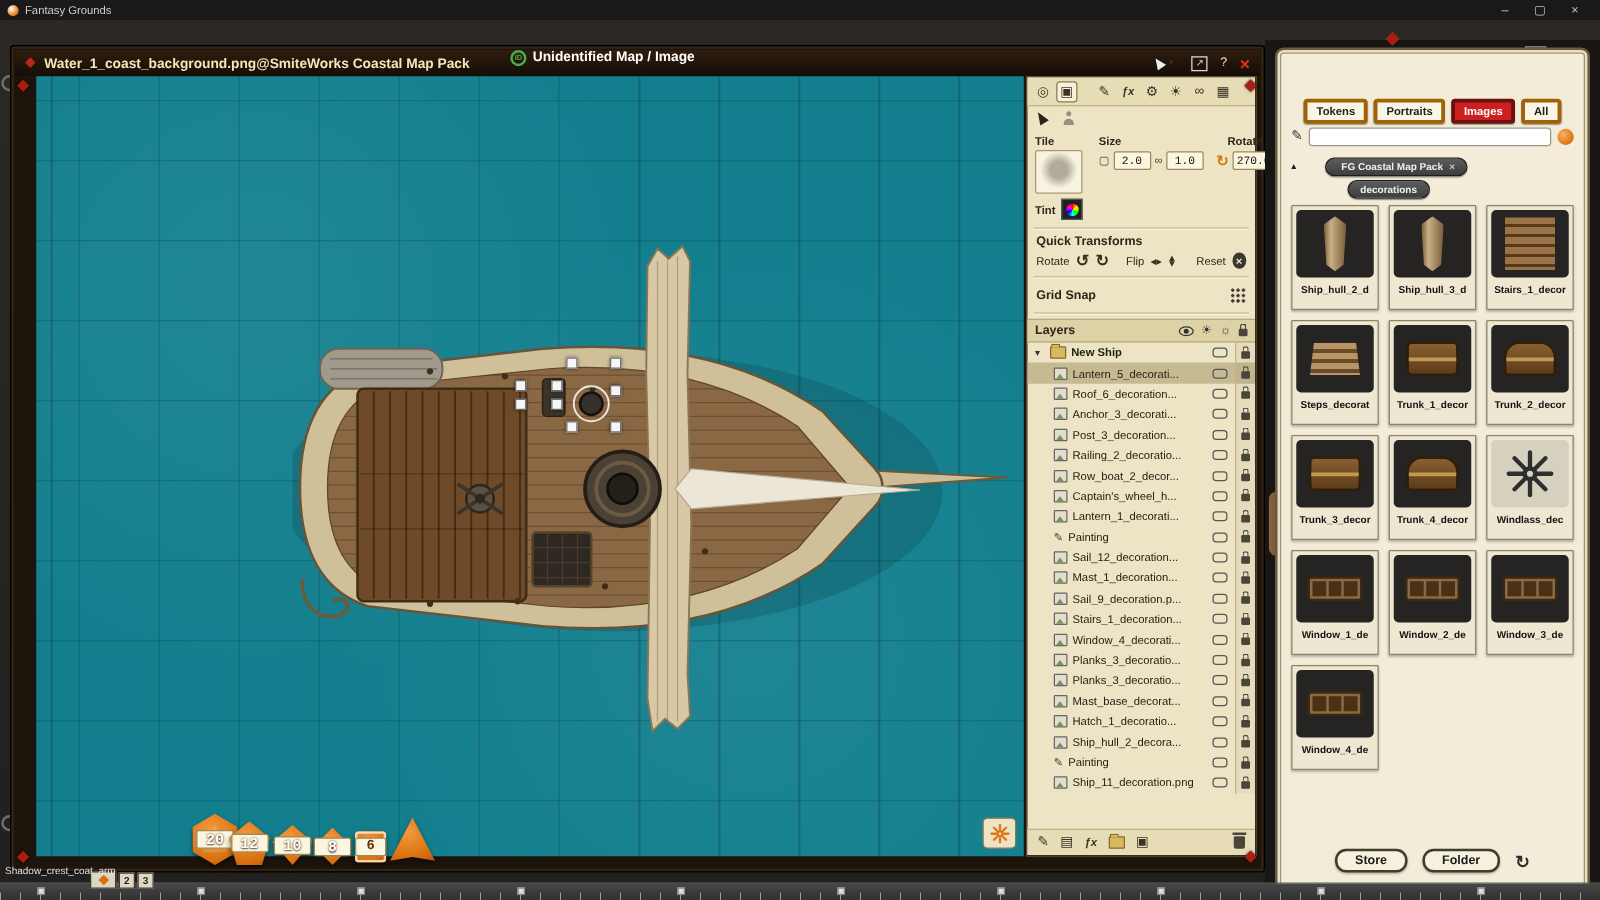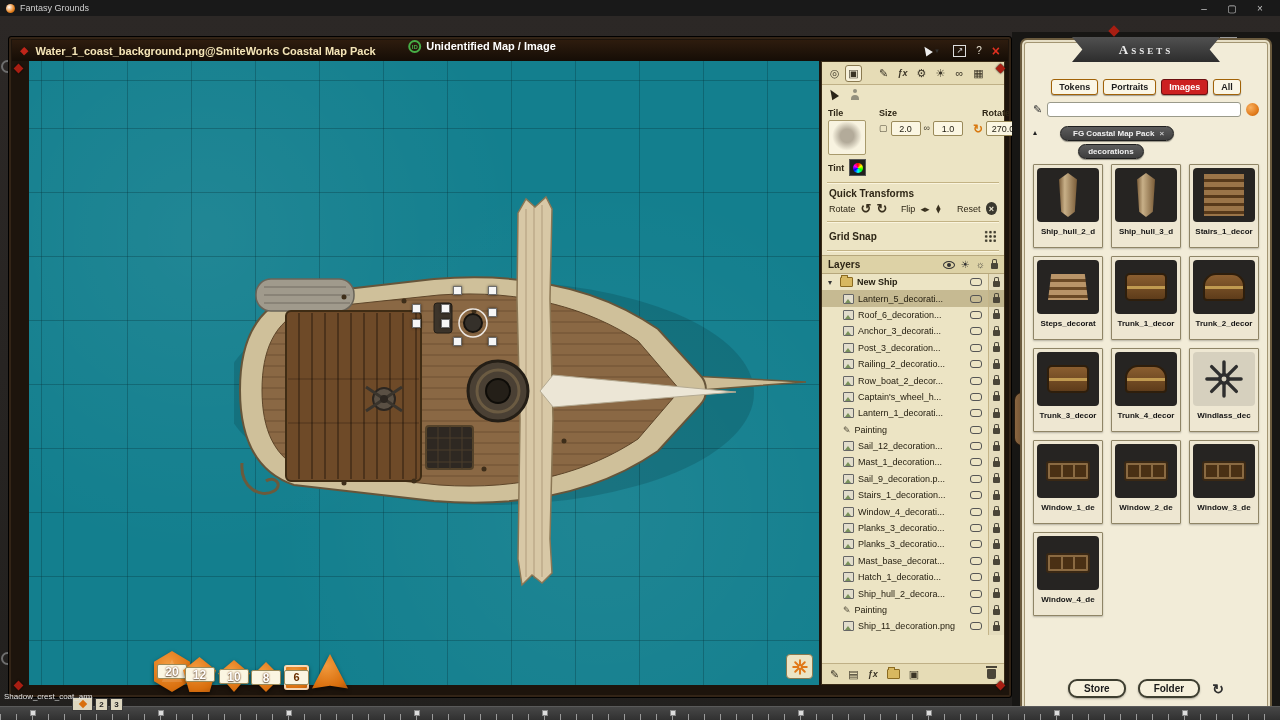--- a/index.html
+++ b/index.html
@@ -79,21 +79,21 @@
   .tint-row{display:flex;align-items:center;gap:5px;margin-top:4px;}
   .swatch{width:15px;height:15px;background:#20201e;border:1px solid #555;display:flex;
     align-items:center;justify-content:center;}
   .swatch i{width:10px;height:10px;border-radius:50%;
     background:conic-gradient(#f00,#ff0,#0f0,#0ff,#00f,#f0f,#f00);}
   .tile-right{flex:1;}
   .size-head{display:flex;align-items:center;padding-right:10px;}
   .size-head .r{margin-left:auto;}
   .inputs-row{display:flex;align-items:center;gap:3px;margin-top:3px;}
   .num{height:13px;width:28px;background:#fbf6e2;border:1px solid #9a8a5a;border-radius:2px;
-    font-size:9px;text-align:center;color:#1e1a10;font-family:Liberation Sans, sans-serif;padding:0;}
+    font-size:9px;text-align:center;color:#1e1a10;font-family:Liberation Mono, monospace;padding:0;}
   .num.wide{width:32px;}
   .mini-ic{font-size:9px;color:#4a4434;line-height:1;}
   .rot-orange{color:#d8780f;font-size:12px;font-weight:bold;line-height:1;}
   .divider{height:0;border-top:1px solid #c3b385;border-bottom:1px solid #faf4de;margin:3px 5px;flex:none;}
   .qt-sec{padding:1px 7px 3px;flex:none;}
   .qt-row{display:flex;align-items:center;gap:5px;margin-top:3px;}
   .rot-ic{font-size:13px;font-weight:bold;color:#39301e;line-height:1;}
   .ic-flip{position:relative;font-size:9px;color:#39301e;letter-spacing:0;}
   .ic-flip.v{display:inline-block;transform:rotate(90deg);}
   .ic-reset{width:13px;height:13px;border-radius:50%;background:#3a382e;color:#f3edd8;font-size:9px;
@@ -140,21 +140,21 @@
   .chrome-close{position:absolute;left:247px;top:24px;color:#d43020;font-weight:bold;font-size:12px;line-height:1;}
   .assets-panel{position:absolute;left:8px;top:6px;width:248px;height:672px;background:#f2ecd8;
     border:2px solid #6b5b3e;border-radius:7px;box-shadow:inset 0 0 0 2px #e7dfc6, inset 0 0 0 3px #a39572;}
   .gem-a{position:absolute;left:88px;top:-13px;width:8px;height:8px;background:#a81e12;transform:rotate(45deg);}
   .banner{position:absolute;left:50%;transform:translateX(-50%);top:-3px;width:148px;height:25px;
     background:linear-gradient(#505050,#2d2d2d);clip-path:polygon(0 0,100% 0,93% 50%,100% 100%,0 100%,7% 50%);
     display:flex;align-items:center;justify-content:center;color:#ececec;
     font-family:"Liberation Serif",serif;font-size:13px;letter-spacing:3px;font-weight:bold;
     font-variant:small-caps;}
   .atabs{position:absolute;top:39px;left:0;width:100%;display:flex;justify-content:center;gap:5px;}
-  .atab{background:#faf6e6;border:1px solid #a16207;border-radius:3px;padding:2px 7px;font-size:9px;
+  .atab{background:#faf6e6;border:3px solid #a16207;border-radius:3px;padding:2px 7px;font-size:9px;
     font-weight:bold;color:#1e1e1e;box-shadow:0 1px 1px rgba(0,0,0,.35);}
   .atab.active{background:#cc2020;color:#fff;border-color:#6b0f0f;}
   .asearch{position:absolute;top:62px;left:11px;right:11px;height:15px;display:flex;align-items:center;gap:5px;}
   .quill{font-size:11px;color:#333;line-height:1;}
   .asearch input{flex:1;height:13px;border:1px solid #9a9a8a;border-radius:3px;background:#fff;
     font-size:9px;padding:0 4px;font-family:"Liberation Sans",sans-serif;}
   .aglobe{width:13px;height:13px;border-radius:50%;flex:none;
     background:radial-gradient(circle at 35% 35%,#f8b060,#e07818 65%,#9a4e08);}
   .crumbs{position:absolute;top:84px;left:11px;right:11px;}
   .crumb-row{display:flex;align-items:center;height:18px;}
@@ -623,21 +623,20 @@
       </div>
     </div>
 
     <div class="assets-region">
       <span class="chrome-x">×</span>
       <span class="chrome-close">×</span>
       <div class="collapse-tab">◄</div>
 
       <div class="assets-panel">
         <span class="gem-a"></span>
-        <div class="banner">Assets</div>
         <div class="atabs">
             <div class="atab">Tokens</div>
             <div class="atab">Portraits</div>
             <div class="atab active">Images</div>
             <div class="atab">All</div>
           </div>
         <div class="asearch">
           <span class="quill">✎</span>
           <input placeholder="" style="">
           <span class="aglobe"></span>

